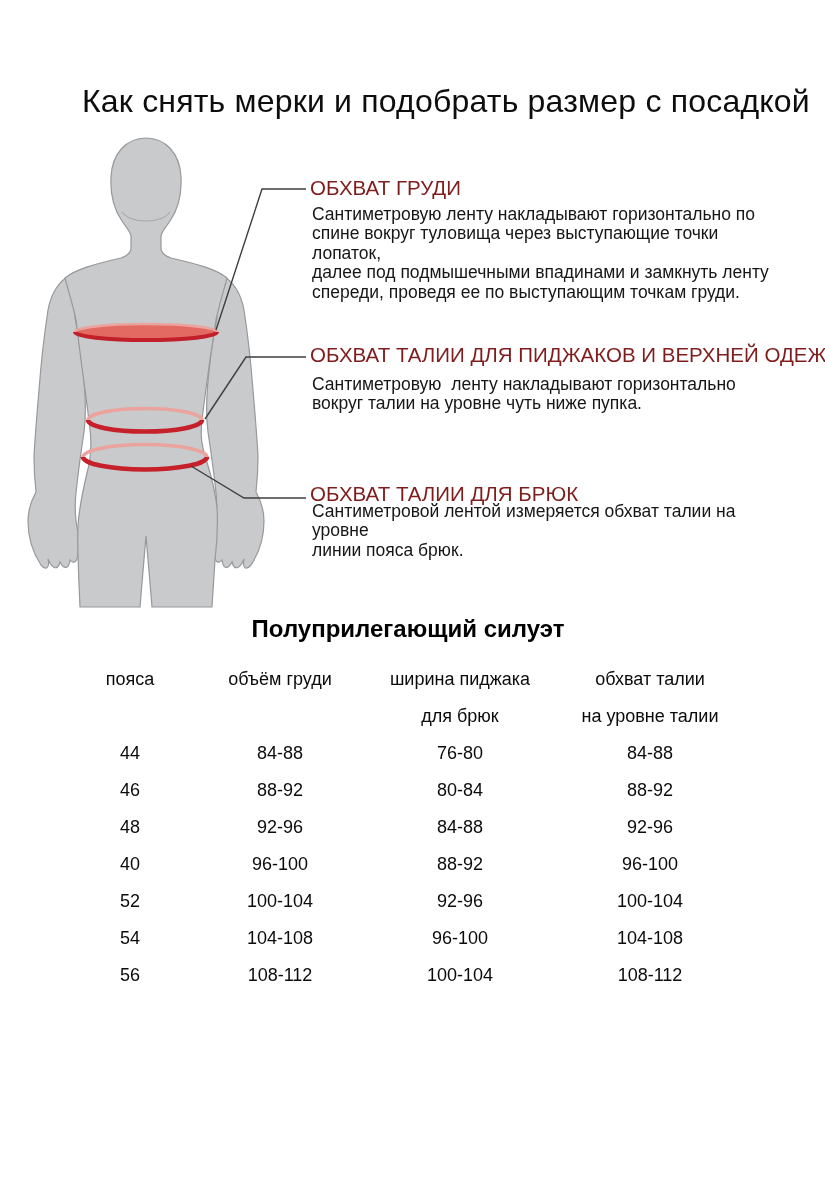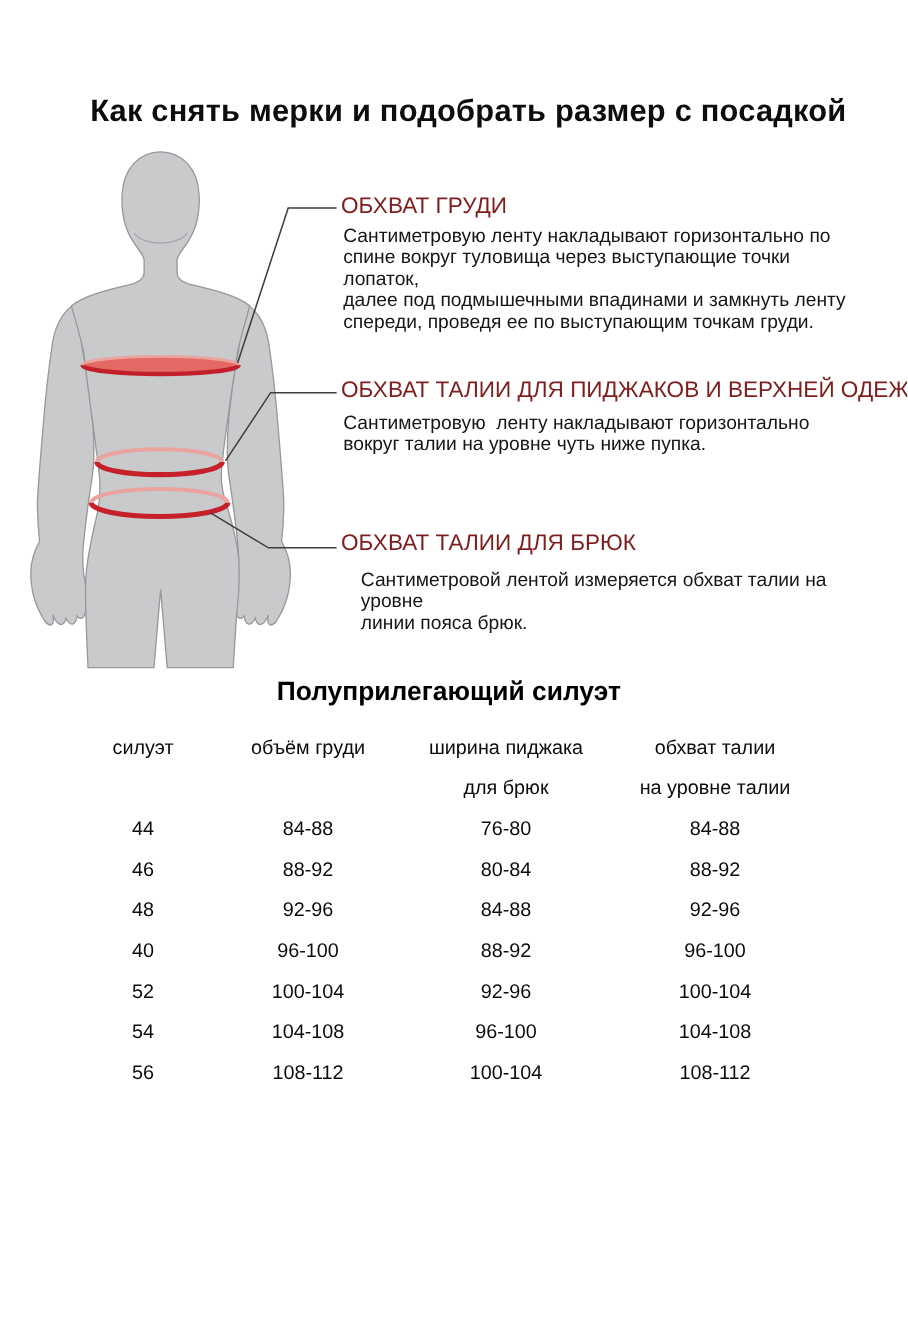--- a/index.html
+++ b/index.html
@@ -3,40 +3,40 @@
 <meta charset="utf-8">
 <style>
   * { margin:0; padding:0; box-sizing:border-box; }
   html,body { background:#ffffff; }
   .page {
     position:relative; width:825px; height:1200px; background:#fff;
     font-family:"Liberation Sans", sans-serif; color:#111; overflow:hidden;
   }
   .main-title {
     position:absolute; left:82px; top:84px;
-    font-size:28px; line-height:34px; font-weight:700; color:#0d0d0d;
+    font-size:32px; line-height:34px; font-weight:400; color:#0d0d0d;
     white-space:nowrap; letter-spacing:0.2px;
   }
   .fig-svg { position:absolute; left:0; top:130px; width:320px; height:480px; }
   .callout-heading {
     position:absolute; left:310px;
     font-size:20.5px; line-height:24px; font-weight:400; color:#7f1d1d;
     white-space:nowrap;
   }
   .callout-text {
     position:absolute; left:312px; width:475px;
     font-size:17.5px; line-height:19.4px; font-weight:400; color:#161616;
     white-space:pre-wrap;
   }
   .h-chest   { top:176px; }
   .t-chest   { top:205px; }
   .h-jacket  { top:343px; }
   .t-jacket  { top:375px; }
   .h-trouser { top:482px; }
-  .t-trouser { top:518px;margin-left:16px; }
+  .t-trouser { top:502px; }
   .table-title {
     position:absolute; left:85px; top:615px; width:646px;
     text-align:center; font-size:24px; line-height:28px; font-weight:700; color:#000;
   }
   .size-table {
     position:absolute; left:85px; top:661px; width:680px;
     display:grid; grid-template-columns:90px 210px 150px 230px; grid-auto-rows:37px;
   }
   .cell {
     display:flex; align-items:center; justify-content:center;
@@ -103,21 +103,21 @@
 вокруг талии на уровне чуть ниже пупка.</div>
 
   <div class="callout-heading h-trouser">ОБХВАТ ТАЛИИ ДЛЯ БРЮК</div>
   <div class="callout-text t-trouser">Сантиметровой лентой измеряется обхват талии на уровне
 линии пояса брюк.</div>
 
   <div class="table-title">Полуприлегающий силуэт</div>
 
   <div class="size-table">
 
-    <div class="cell">силуэт</div>
+    <div class="cell">пояса</div>
     <div class="cell">объём груди</div>
     <div class="cell">ширина пиджака</div>
     <div class="cell">обхват талии</div>
 
     <div class="cell"></div>
     <div class="cell"></div>
     <div class="cell">для брюк</div>
     <div class="cell">на уровне талии</div>
 
     <div class="cell">44</div>

